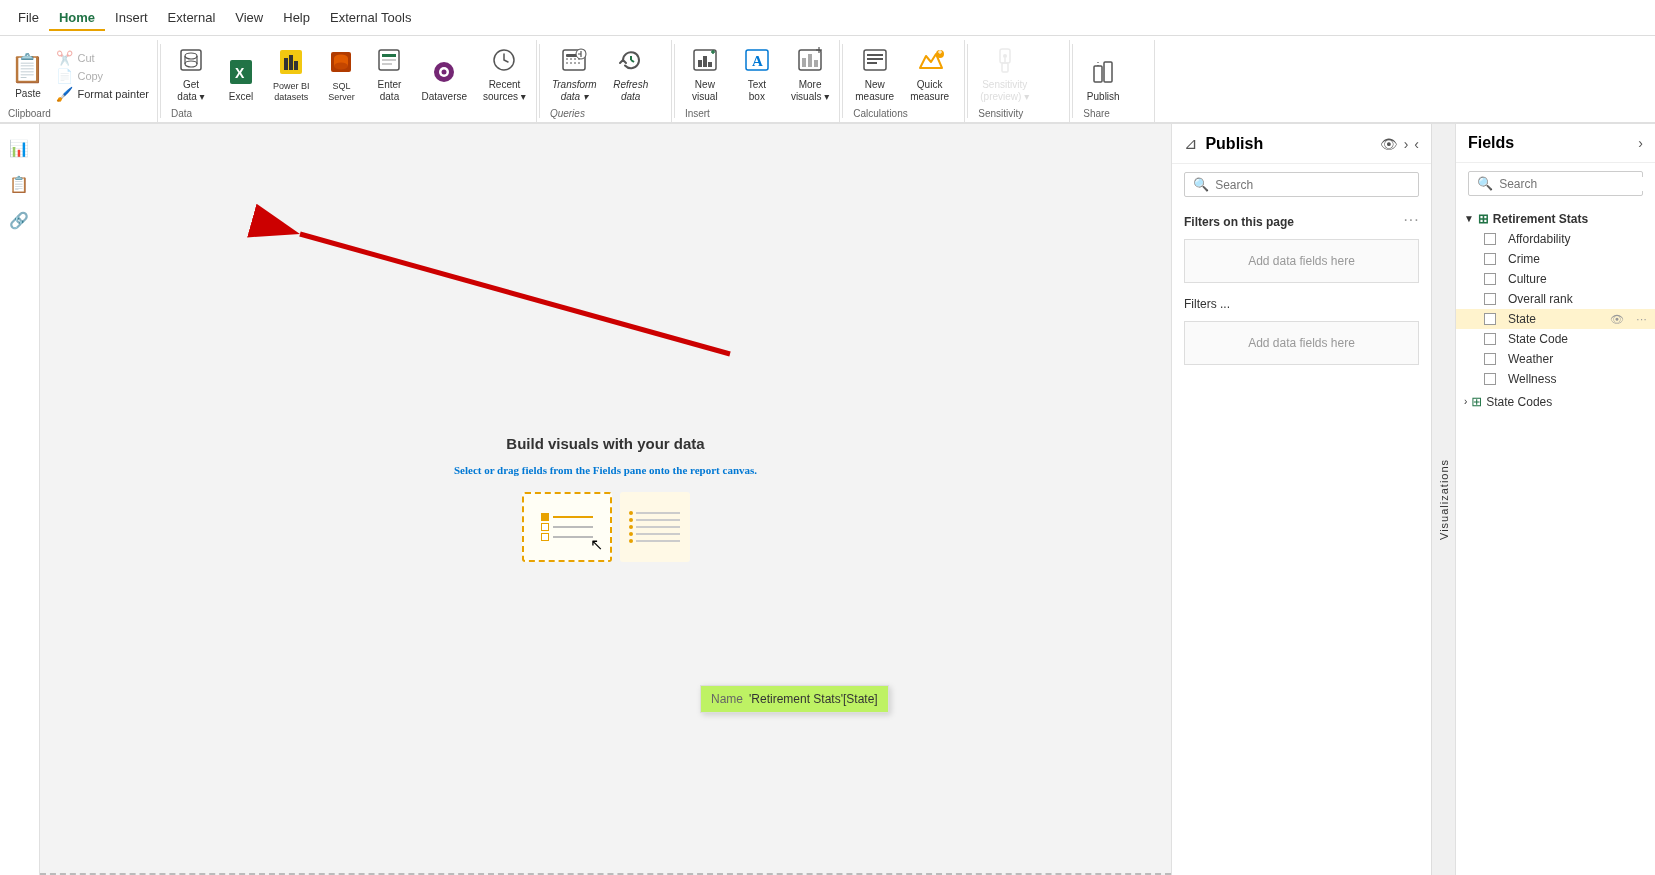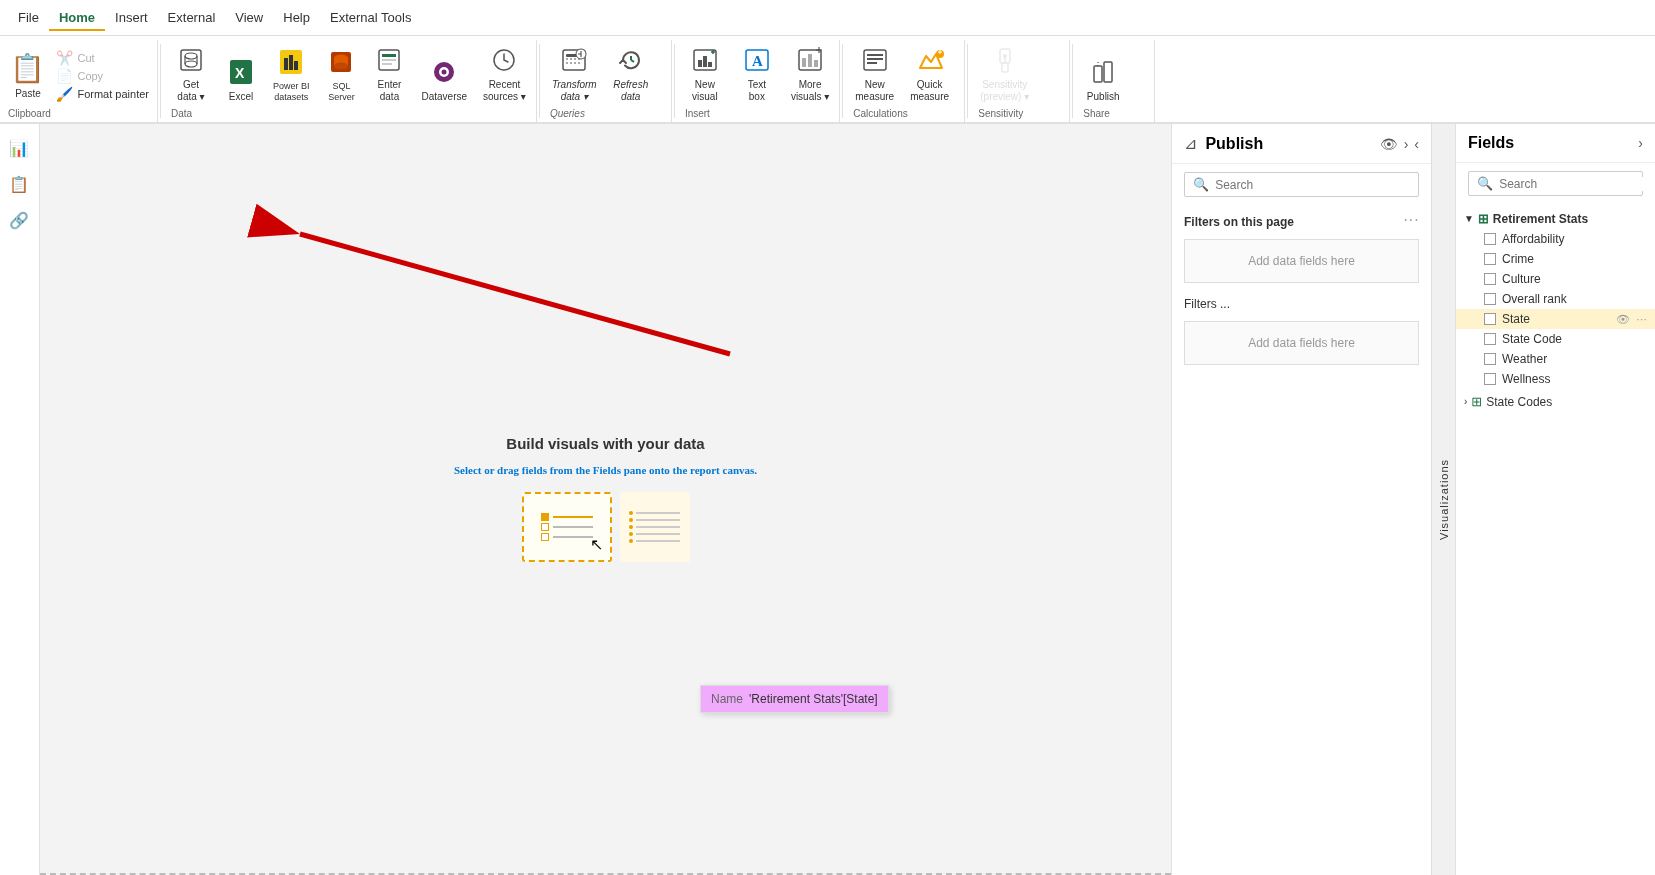--- a/index.html
+++ b/index.html
@@ -189,21 +189,21 @@
       background: #fff9e6;
       border-radius: 3px;
       display: flex;
       align-items: center;
       justify-content: center;
     }
 
     
     .tooltip-popup {
       position: absolute;
-      background: #f0abfc;
+      background: #bef264;
       border: 1px solid #ddd;
       padding: 6px 10px;
       font-size: 12px;
       display: flex;
       gap: 6px;
       box-shadow: 2px 2px 6px rgba(0,0,0,0.15);
       bottom: 160px;
       left: 660px;
       white-space: nowrap;
       z-index: 10;
@@ -364,21 +364,21 @@
       gap: 4px;
       padding: 3px 8px;
       cursor: pointer;
       font-size: 12px;
       font-weight: 600;
       color: #333;
     }
     .fields-item {
       display: flex;
       align-items: center;
-      gap: 6px;
+      gap: 12px;
       padding: 3px 8px 3px 28px;
       cursor: pointer;
       font-size: 12px;
       color: #333;
     }
     .fields-item .checkbox {
       width: 12px;
       height: 12px;
       border: 1px solid #999;
       background: #fff;

